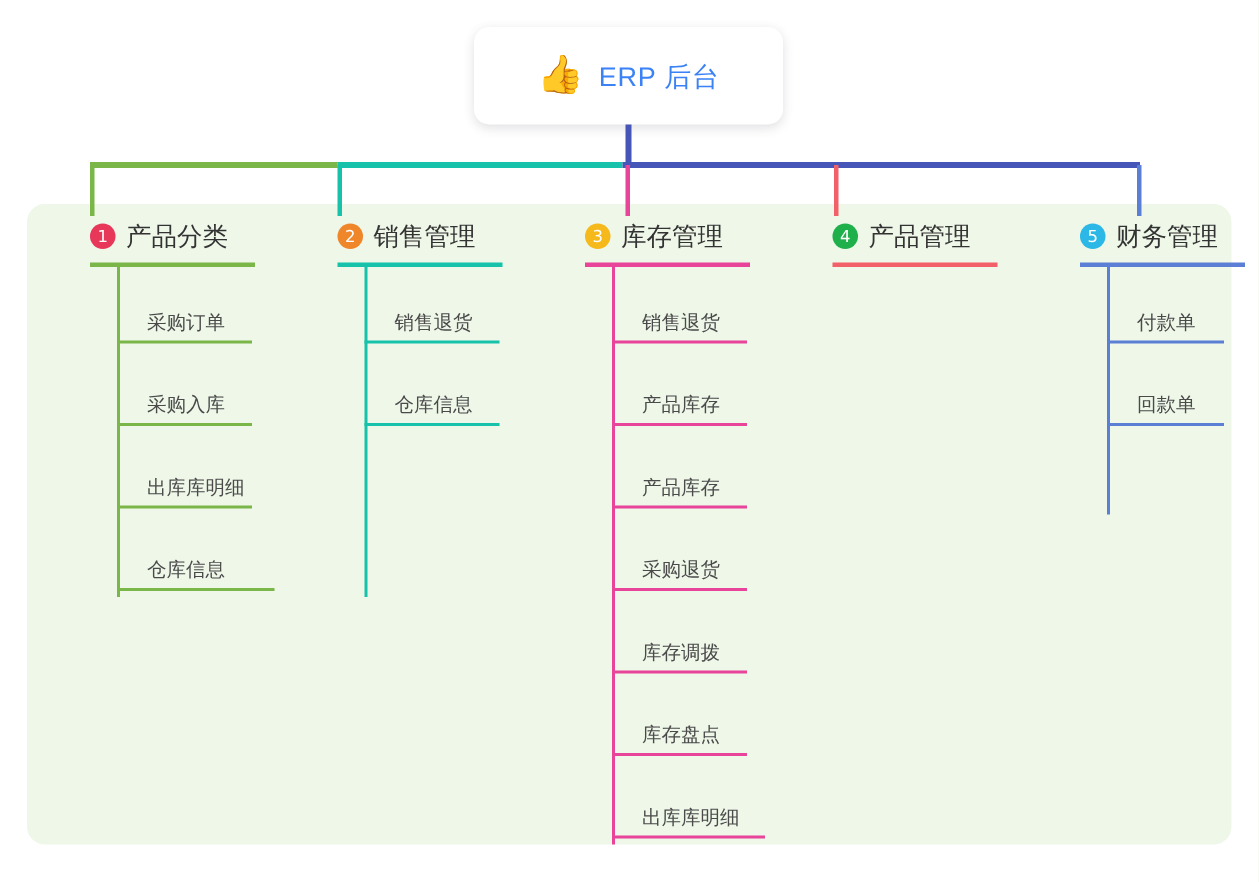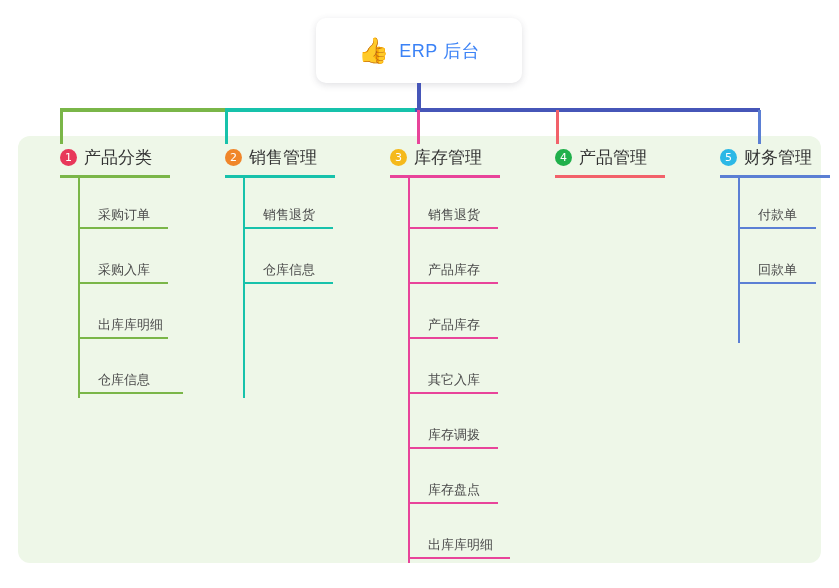--- a/index.html
+++ b/index.html
@@ -232,21 +232,21 @@
           </div>
           <div class="leaf">
             <span class="leaf-text">产品库存</span>
             <div class="leaf-underline" style="width: 90px; background: rgb(232, 68, 154);"></div>
           </div>
           <div class="leaf">
             <span class="leaf-text">产品库存</span>
             <div class="leaf-underline" style="width: 90px; background: rgb(232, 68, 154);"></div>
           </div>
           <div class="leaf">
-            <span class="leaf-text">其它入库</span>
+            <span class="leaf-text">采购退货</span>
             <div class="leaf-underline" style="width: 90px; background: rgb(232, 68, 154);"></div>
           </div>
           <div class="leaf">
             <span class="leaf-text">库存调拨</span>
             <div class="leaf-underline" style="width: 90px; background: rgb(232, 68, 154);"></div>
           </div>
           <div class="leaf">
             <span class="leaf-text">库存盘点</span>
             <div class="leaf-underline" style="width: 90px; background: rgb(232, 68, 154);"></div>
           </div>

